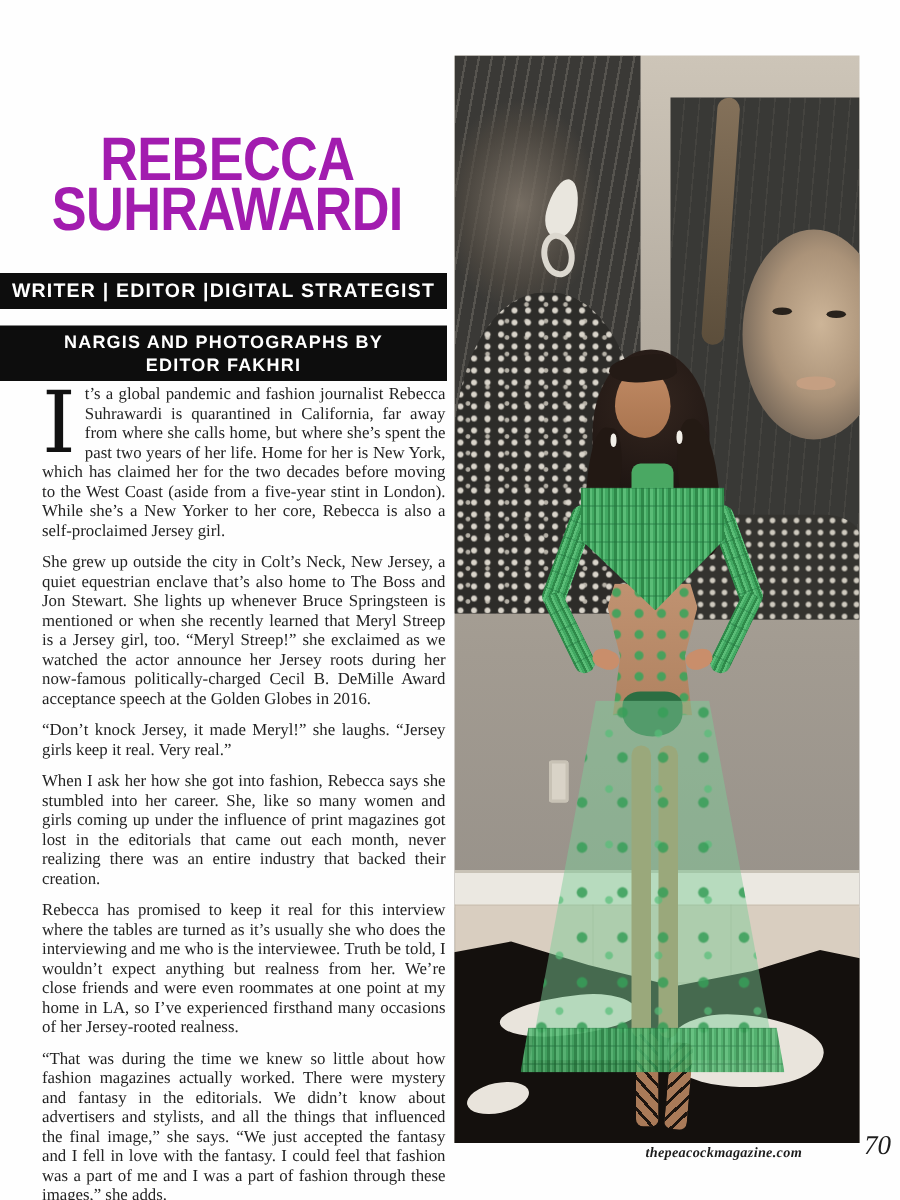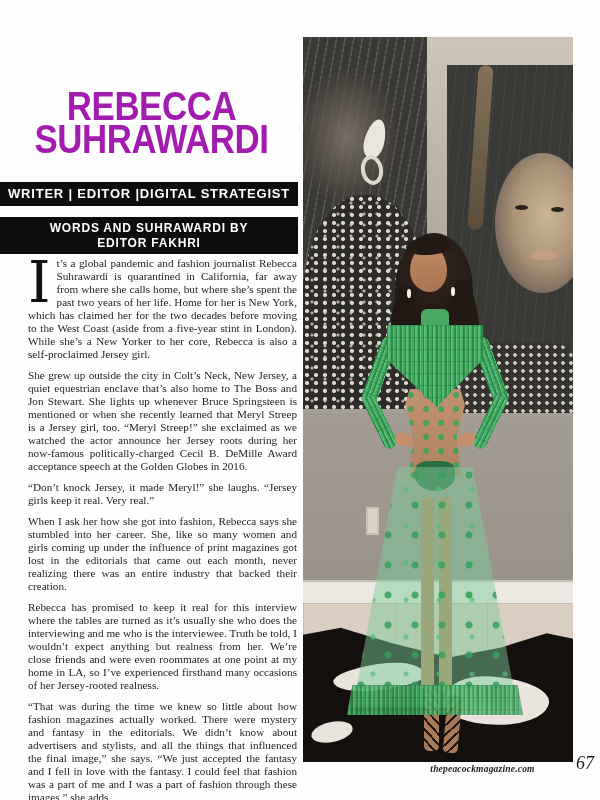--- a/index.html
+++ b/index.html
@@ -147,21 +147,21 @@
   <div class="title">
     <span class="tline">REBECCA</span>
     <span class="tline">SUHRAWARDI</span>
   </div>
 
   <div class="bar bar1">
     <span>WRITER | EDITOR |DIGITAL STRATEGIST</span>
   </div>
 
   <div class="bar bar2">
-    <div>WORDS AND SUHRAWARDI BY</div>
+    <div>NARGIS AND PHOTOGRAPHS BY</div>
     <div>EDITOR FAKHRI</div>
   </div>
 
   <div class="article">
     <p><span class="dropcap">I</span><span>t’s a global pandemic and fashion journalist Rebecca Suhrawardi is quarantined in California, far away from where she calls home, but where she’s spent the past two years of her life. Home for her is New York, which has claimed her for the two decades before moving to the West Coast (aside from a five-year stint in London). While she’s a New Yorker to her core, Rebecca is also a self-proclaimed Jersey girl.</span></p>
     <p>She grew up outside the city in Colt’s Neck, New Jersey, a quiet equestrian enclave that’s also home to The Boss and Jon Stewart. She lights up whenever Bruce Springsteen is mentioned or when she recently learned that Meryl Streep is a Jersey girl, too. “Meryl Streep!” she exclaimed as we watched the actor announce her Jersey roots during her now-famous politically-charged Cecil B. DeMille Award acceptance speech at the Golden Globes in 2016.</p>
     <p>“Don’t knock Jersey, it made Meryl!” she laughs. “Jersey girls keep it real. Very real.”</p>
     <p>When I ask her how she got into fashion, Rebecca says she stumbled into her career. She, like so many women and girls coming up under the influence of print magazines got lost in the editorials that came out each month, never realizing there was an entire industry that backed their creation.</p>
     <p>Rebecca has promised to keep it real for this interview where the tables are turned as it’s usually she who does the interviewing and me who is the interviewee. Truth be told, I wouldn’t expect anything but realness from her. We’re close friends and were even roommates at one point at my home in LA, so I’ve experienced firsthand many occasions of her Jersey-rooted realness.</p>
     <p>“That was during the time we knew so little about how fashion magazines actually worked. There were mystery and fantasy in the editorials. We didn’t know about advertisers and stylists, and all the things that influenced the final image,” she says. “We just accepted the fantasy and I fell in love with the fantasy. I could feel that fashion was a part of me and I was a part of fashion through these images,” she adds.</p>
@@ -214,15 +214,15 @@
     <div class="legR"></div>
     <div class="shoeL"></div>
     <div class="shoeR"></div>
     <div class="skirt"></div>
     <div class="skirt-hem fringe-bg"></div>
     <div class="handL"></div>
     <div class="handR"></div>
   </div>
 
   <div class="footer-site">thepeacockmagazine.com</div>
-  <div class="page-num">67</div>
+  <div class="page-num">70</div>
 
 </div>
 
 </body></html>

